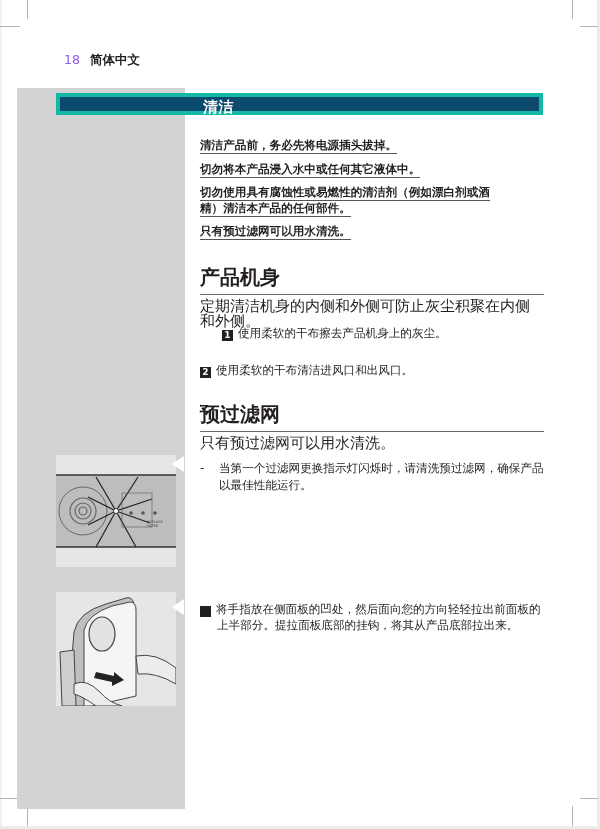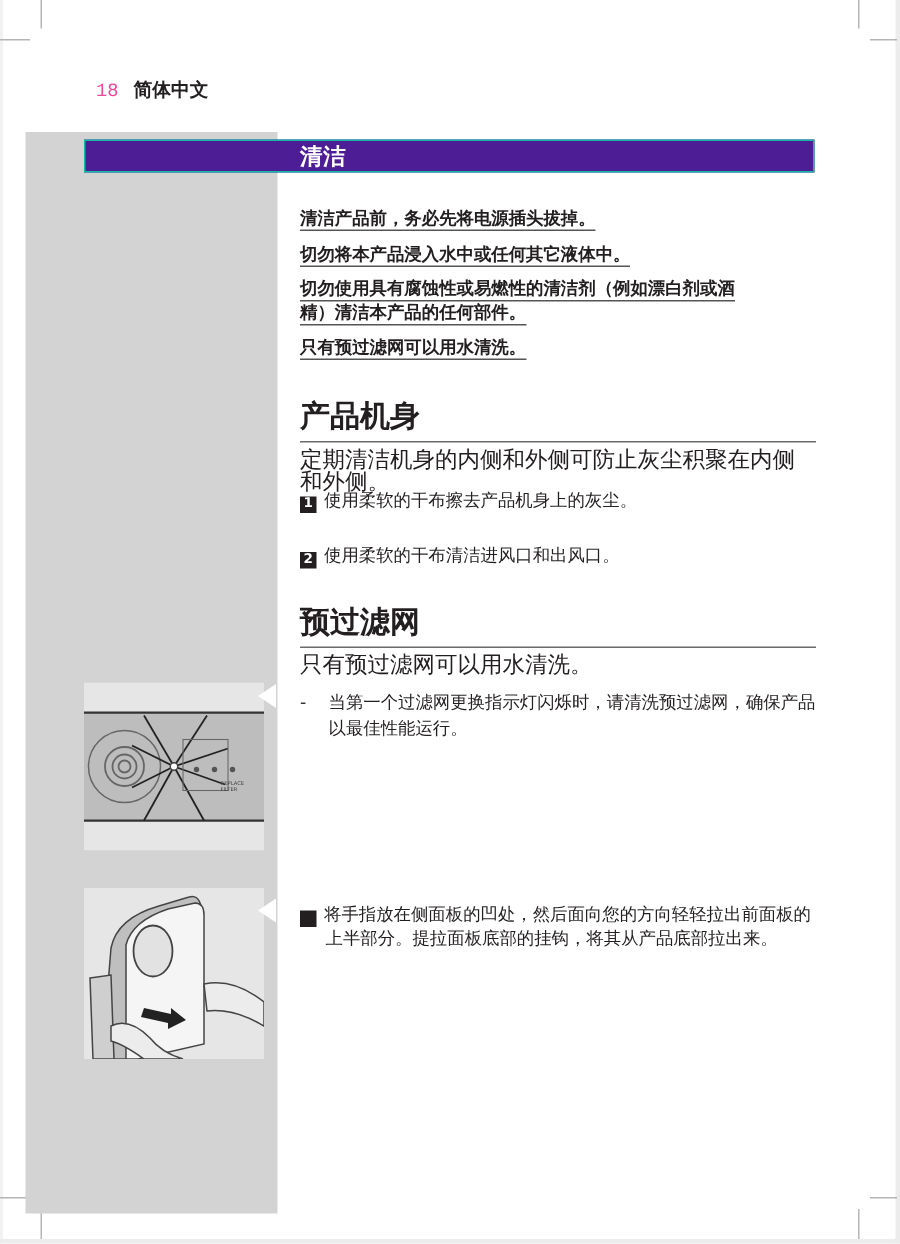--- a/index.html
+++ b/index.html
@@ -8,26 +8,26 @@
     background: #ffffff;
     font-family: "DejaVu Sans", "Liberation Sans", sans-serif;
     color: #231f20;
   }
   .page-border-right { position: absolute; left: 597px; top: 0; width: 3px; height: 829px; background: #ececec; }
   .page-border-bottom { position: absolute; left: 0; top: 826px; width: 600px; height: 3px; background: #ececec; }
   .page-border-left { position: absolute; left: 0; top: 0; width: 2px; height: 829px; background: #f2f2f2; }
   .crop { position: absolute; background: #b5b5b5; }
 
   .header { position: absolute; left: 64px; top: 52px; font-size: 12.5px; color: #231f20; }
-  .header .num { font-weight: normal; margin-right: 6px; color: #ec4899; font-family: Liberation Mono, monospace; }
+  .header .num { font-weight: normal; margin-right: 6px; color: #8b5cf6; }
   .header .lang { font-weight: bold; }
 
   .gray-col { position: absolute; left: 17px; top: 88px; width: 168px; height: 721px; background: #d3d3d3; }
 
-  .title-bar { position: absolute; left: 56px; top: 93px; width: 487px; height: 22px; background: #4c1d95; border: 1px solid #14b8a6; box-sizing: border-box; }
+  .title-bar { position: absolute; left: 56px; top: 93px; width: 487px; height: 22px; background: #0c4a6e; border: 4px solid #14b8a6; box-sizing: border-box; }
   .title-bar .title { position: absolute; left: 143px; top: 1px; color: #ffffff; font-size: 15px; font-weight: bold; letter-spacing: 0.5px; }
 
   .content { position: absolute; left: 200px; width: 344px; font-size: 15px; line-height: 15px; }
 
   .warn { position: absolute; left: 200px; font-size: 11.6px; line-height: 15.5px; font-weight: bold; }
   .warn span { border-bottom: 1.5px solid #555; padding-bottom: 1px; }
 
   .section-head { position: absolute; left: 200px; width: 344px; font-size: 20px; font-weight: bold; border-bottom: 1.5px solid #6a6a6a; padding-bottom: 3px; }
 
   .step { position: absolute; left: 200px; width: 344px; font-size: 11.6px; line-height: 15.5px; }
@@ -72,21 +72,21 @@
 </div>
 
 <div class="warn" style="top:138px;"><span>清洁产品前，务必先将电源插头拔掉。</span></div>
 <div class="warn" style="top:162px;"><span>切勿将本产品浸入水中或任何其它液体中。</span></div>
 <div class="warn" style="top:185px;"><span>切勿使用具有腐蚀性或易燃性的清洁剂（例如漂白剂或酒</span></div>
 <div class="warn" style="top:201px;"><span>精）清洁本产品的任何部件。</span></div>
 <div class="warn" style="top:224px;"><span>只有预过滤网可以用水清洗。</span></div>
 
 <div class="section-head" style="top:264px;">产品机身</div>
 <div class="content" style="top:299px;">定期清洁机身的内侧和外侧可防止灰尘积聚在内侧和外侧。</div>
-<div class="step" style="top:326px;">
+<div class="step" style="top:326px;margin-left:22px;">
   <span class="badge">1</span><span class="txt">使用柔软的干布擦去产品机身上的灰尘。</span>
 </div>
 <div class="step" style="top:363px;">
   <span class="badge">2</span><span class="txt">使用柔软的干布清洁进风口和出风口。</span>
 </div>
 
 <div class="section-head" style="top:401px;">预过滤网</div>
 <div class="content" style="top:436px;">只有预过滤网可以用水清洗。</div>
 <div class="bullet" style="top:460px;">
   <span class="dash">-</span>

